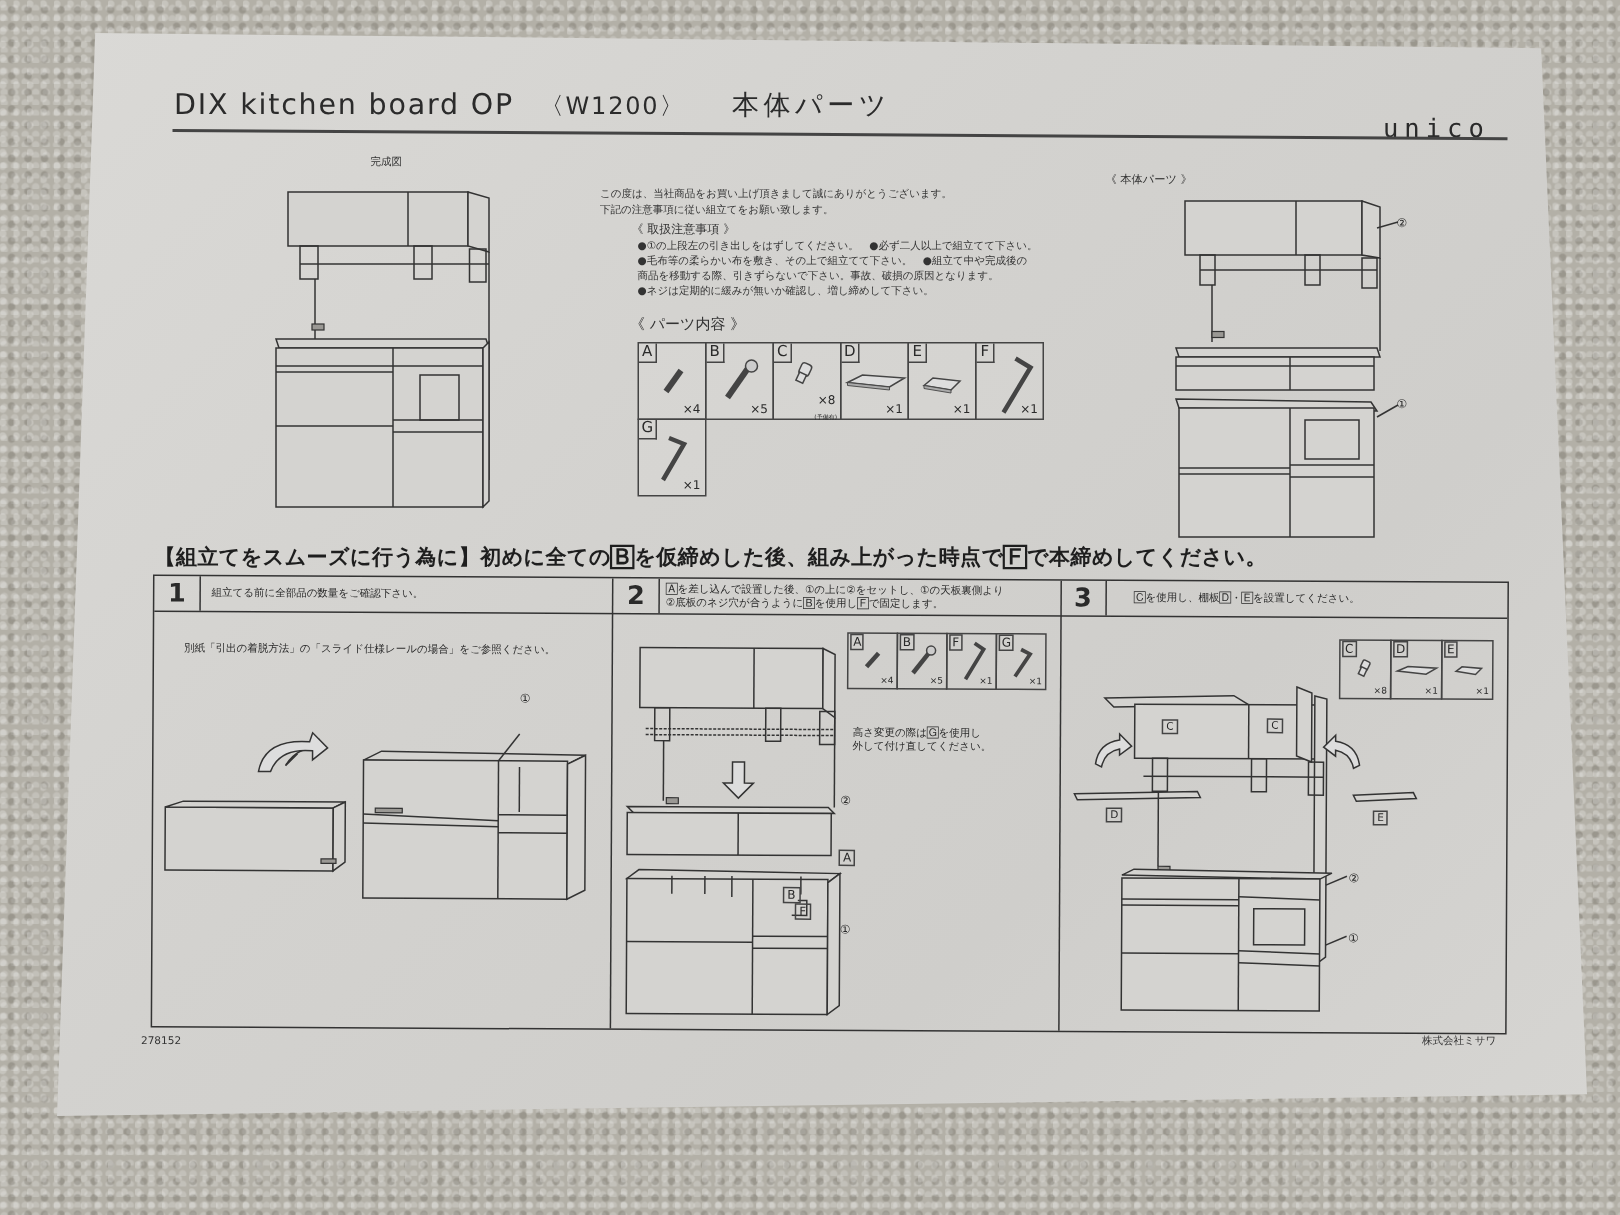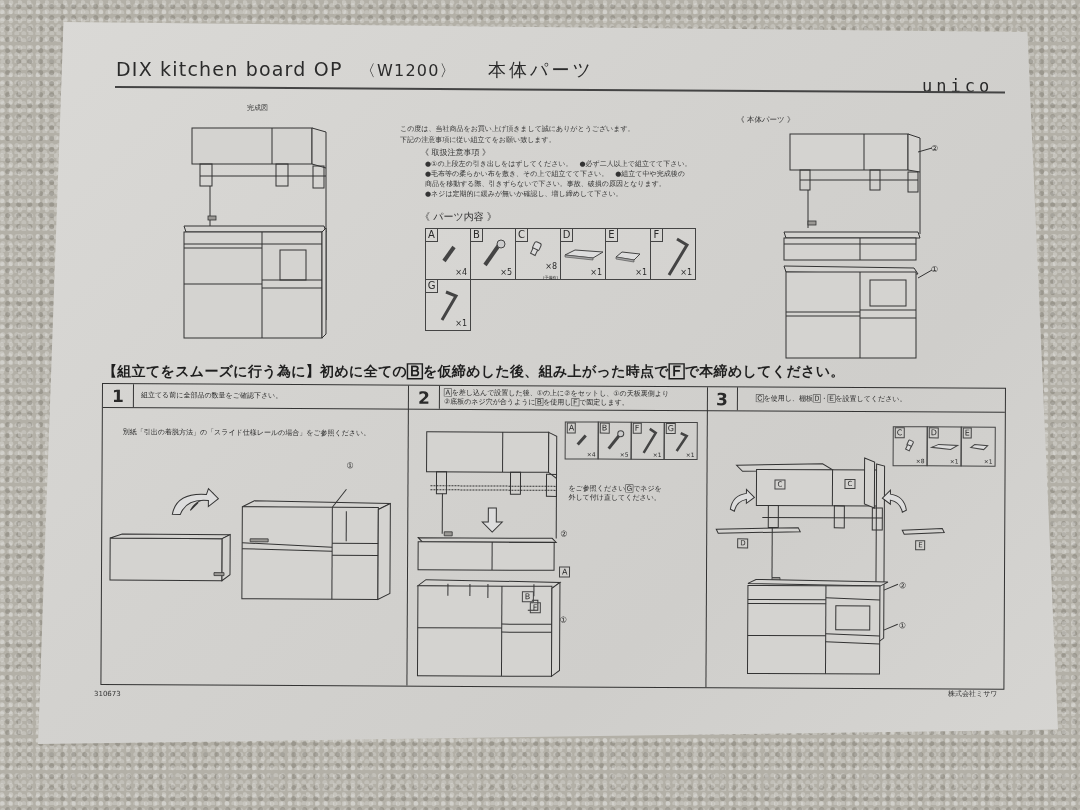--- a/index.html
+++ b/index.html
@@ -248,21 +248,21 @@
     </div>
     <div class="abs" style="left:99px;top:0;width:32px;height:36px;border:1px solid #444;">
       <span class="abs" style="left:1px;top:0;font-size:8px;border:1px solid #444;padding:0 1px;">G</span>
       <svg style="left:8px;top:8px;" width="16" height="22">
           <polyline points="8,2 14,5 4,20" fill="none" stroke="#444" stroke-width="2.5"></polyline>
         </svg>
       <span class="abs" style="right:2px;bottom:1px;font-size:6px;">×1</span>
     </div>
   </div>
   <div class="steptext" style="left:466px;top:98px;">
-    <div>をご参照ください🄶でネジを</div>
+    <div>高さ変更の際は🄶を使用し</div>
     <div>外して付け直してください。</div>
   </div>
   <svg style="left:312px;top:42px;" width="150" height="250">
     <rect class="f" x="12" y="4" width="122" height="40"></rect>
     <line class="l" x1="88" y1="4" x2="88" y2="44"></line>
     <polygon class="f" points="134,4 142,8 142,50 134,44"></polygon>
     <rect class="l" x="22" y="44" width="10" height="22"></rect>
     <rect class="l" x="96" y="44" width="10" height="22"></rect>
     <rect class="l" x="132" y="46" width="10" height="22"></rect>
     <line class="l" x1="16" y1="58" x2="142" y2="58" stroke-dasharray="2,1"></line>
@@ -347,14 +347,14 @@
     <line class="l" x1="172" y1="182" x2="186" y2="176"></line>
   </svg>
   <div class="abs" style="left:672px;top:92px;font-size:7px;border:1px solid #444;padding:0 2px;">C</div>
   <div class="abs" style="left:742px;top:91px;font-size:7px;border:1px solid #444;padding:0 2px;">C</div>
   <div class="abs" style="left:635px;top:151px;font-size:7px;border:1px solid #444;padding:0 2px;">D</div>
   <div class="abs" style="left:813px;top:152px;font-size:7px;border:1px solid #444;padding:0 2px;">E</div>
   <div class="abs circ" style="left:797px;top:193px;">②</div>
   <div class="abs circ" style="left:797px;top:233px;">①</div>
 </div>
 
-<div class="abs foot" style="left:94px;top:690px;">310673</div>
+<div class="abs foot" style="left:94px;top:690px;">278152</div>
 <div class="abs foot" style="left:948px;top:689px;">株式会社ミサワ</div>
 
 </body></html>

